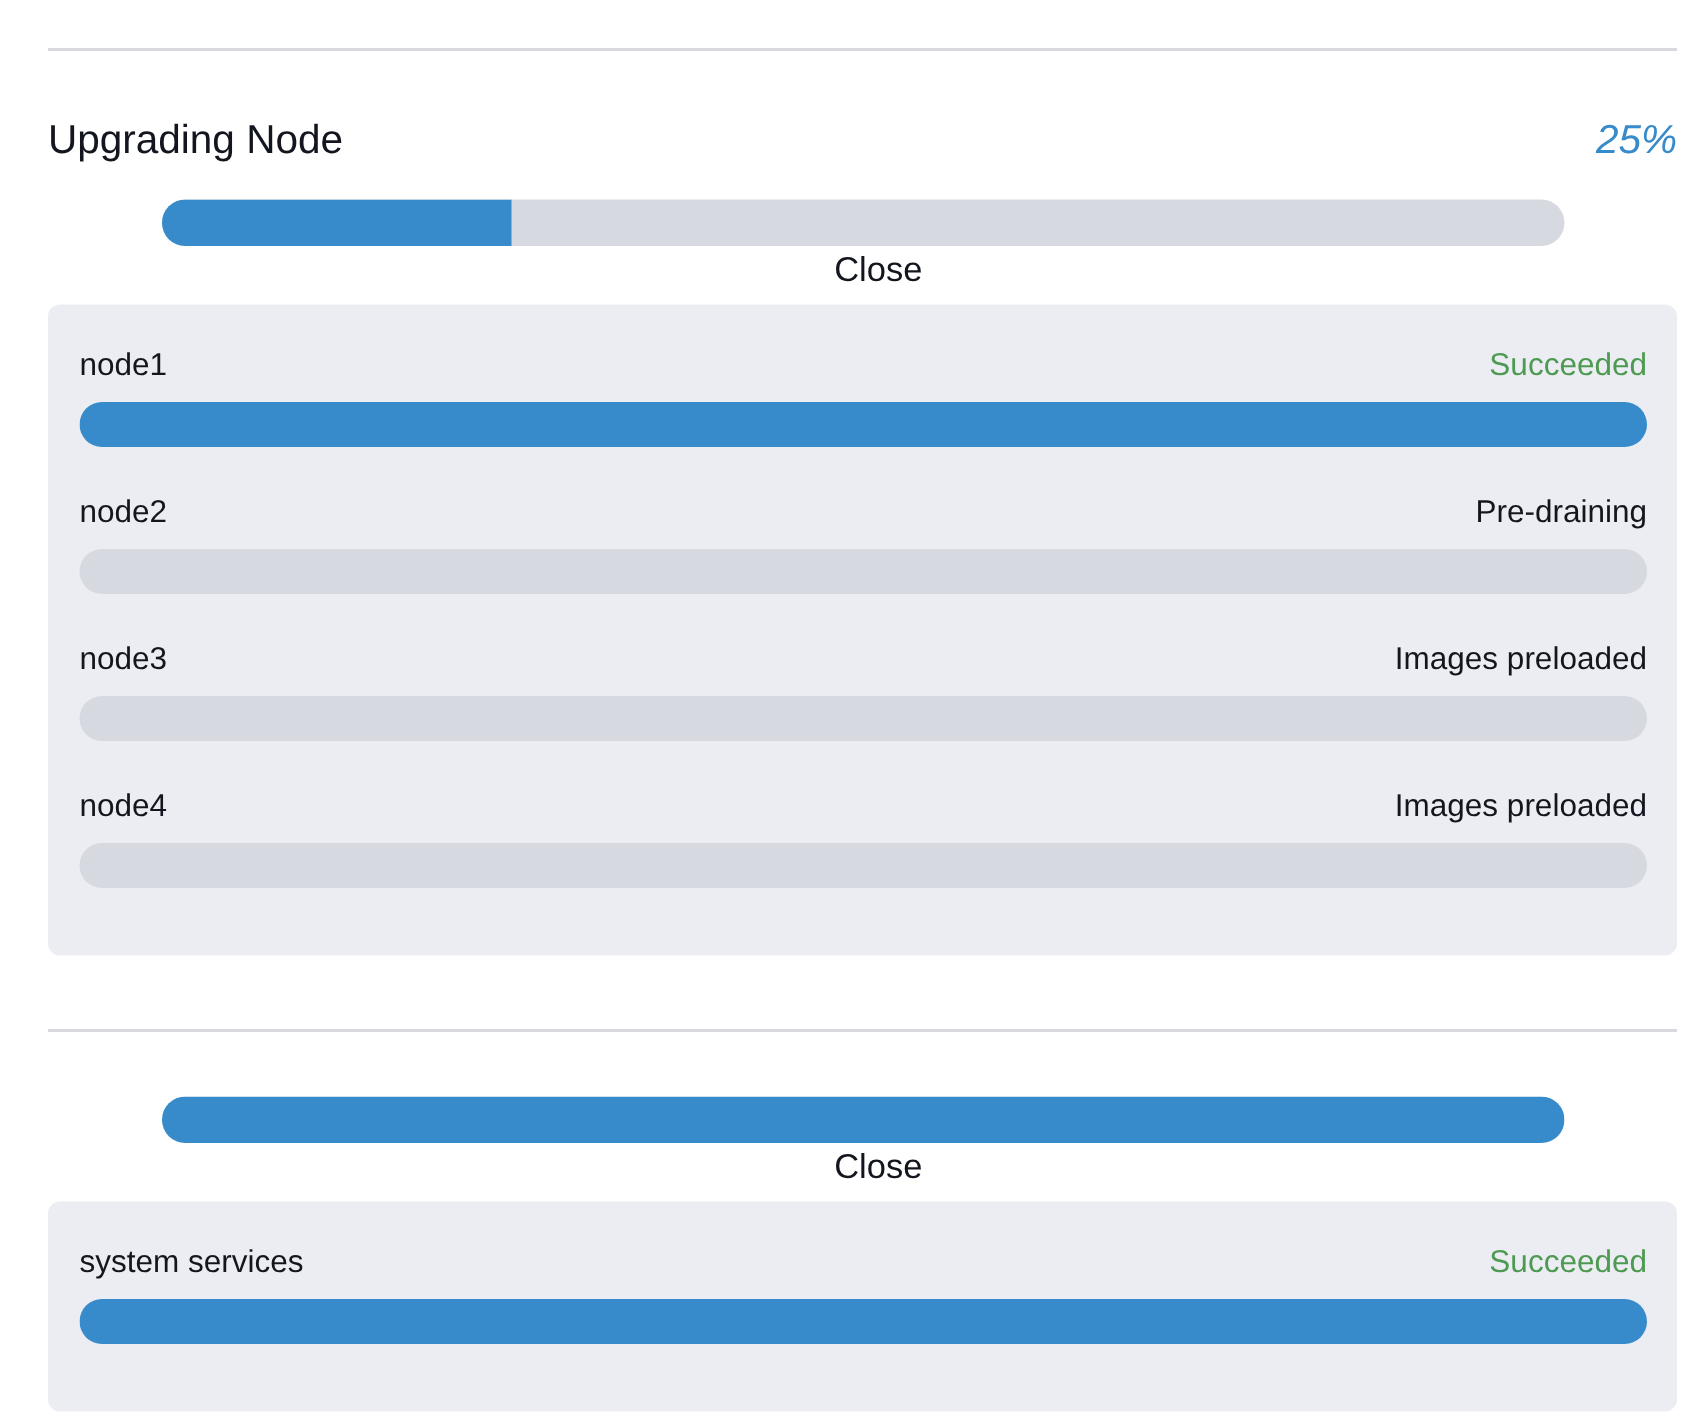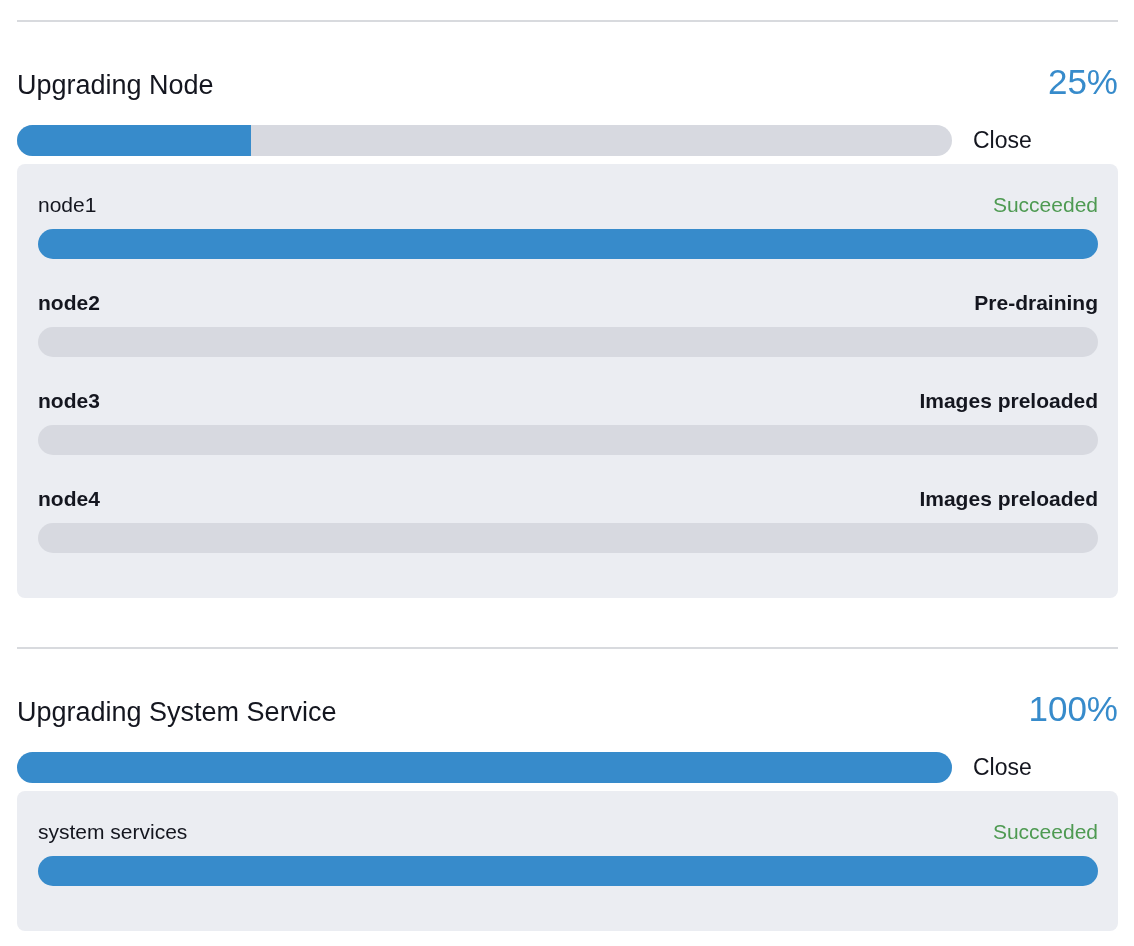--- a/index.html
+++ b/index.html
@@ -13,51 +13,53 @@
   * { box-sizing: border-box; margin: 0; padding: 0; }
   html, body { background: #ffffff; }
   body {
     width: 1134px;
     height: 946px;
     font-family: "Liberation Sans", sans-serif;
     color: var(--text);
     overflow: hidden;
   }
   .content {
-    margin: 0 16px 0 17px;
-    padding-top: 20px;
+    margin: 0 16px 0 32px;
+    padding-top: 32px;
   }
   .section {
     border-top: 2px solid var(--divider);
     padding-top: 43px;
   }
   .section + .section { margin-top: 49px; }
 
   .section-header {
     display: flex;
     justify-content: space-between;
     align-items: baseline;
     margin-bottom: 23px;
   }
   .section-title {
     font-size: 27px;
     line-height: 33px;
     font-weight: 500;
     color: var(--text);
   }
   .section-percent {
-    font-size: 35px;
+    font-size: 27px;
     line-height: 33px;
     font-weight: 500;
     color: var(--blue);
+    font-style: italic;
   }
 
   .main-progress-row {
     display: flex;
     align-items: center;
+    flex-direction: column;
   }
   .main-track {
     width: 935px;
     height: 31px;
     border-radius: 16px;
     background: var(--track);
     overflow: hidden;
     flex: none;
   }
   .main-fill {
@@ -72,21 +74,21 @@
     cursor: pointer;
     white-space: nowrap;
   }
 
   .panel {
     margin-top: 8px;
     background: var(--panel);
     border-radius: 8px;
     padding: 29px 20px 45px 21px;
   }
-  .node-row + .node-row { margin-top: 32px; font-weight: bold; }
+  .node-row + .node-row { margin-top: 32px; }
   .node-row-header {
     display: flex;
     justify-content: space-between;
     align-items: baseline;
     font-size: 21px;
     line-height: 24px;
     margin-bottom: 12px;
     gap: 16px;
   }
   .item-name { color: var(--text); }
@@ -155,24 +157,20 @@
       <span class="item-status">Images preloaded</span>
     </div>
     <div class="item-track">
       <div class="item-fill" style="width: 0%;"></div>
     </div>
   </div>
 </div>
   </div>
 
   <div class="section">
-    <div class="section-header">
-      <div class="section-title">Upgrading System Service</div>
-      <div class="section-percent">100%</div>
-    </div>
     <div class="main-progress-row">
       <div class="main-track">
         <div class="main-fill" style="width: 100%;"></div>
       </div>
       <span class="close-button">Close</span>
     </div>
     <div class="panel">
   <div class="node-row">
     <div class="node-row-header">
       <span class="item-name">system services</span>

